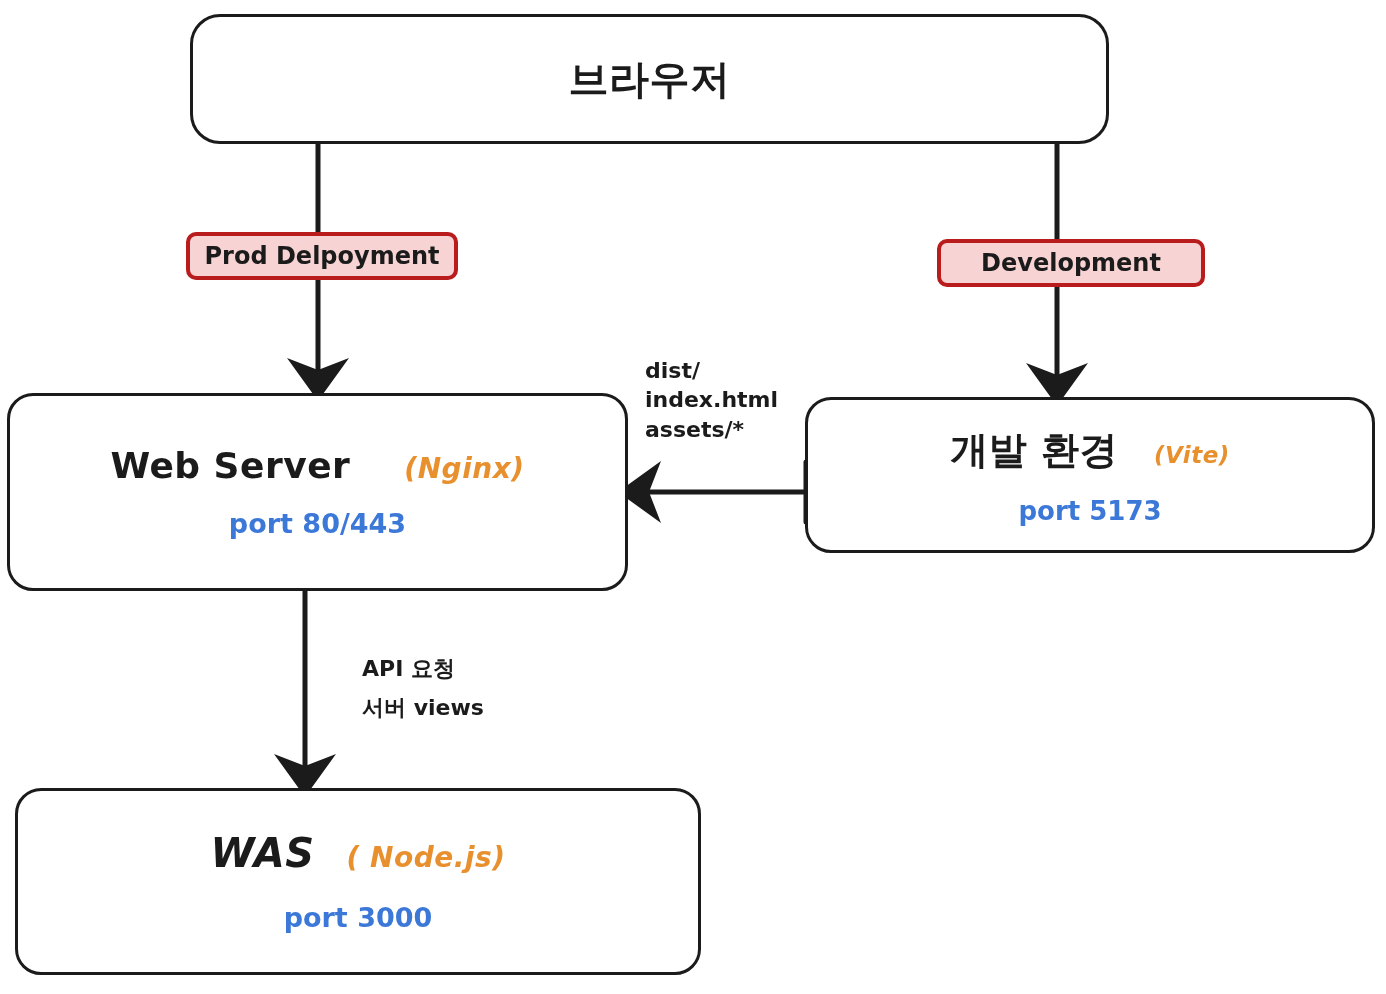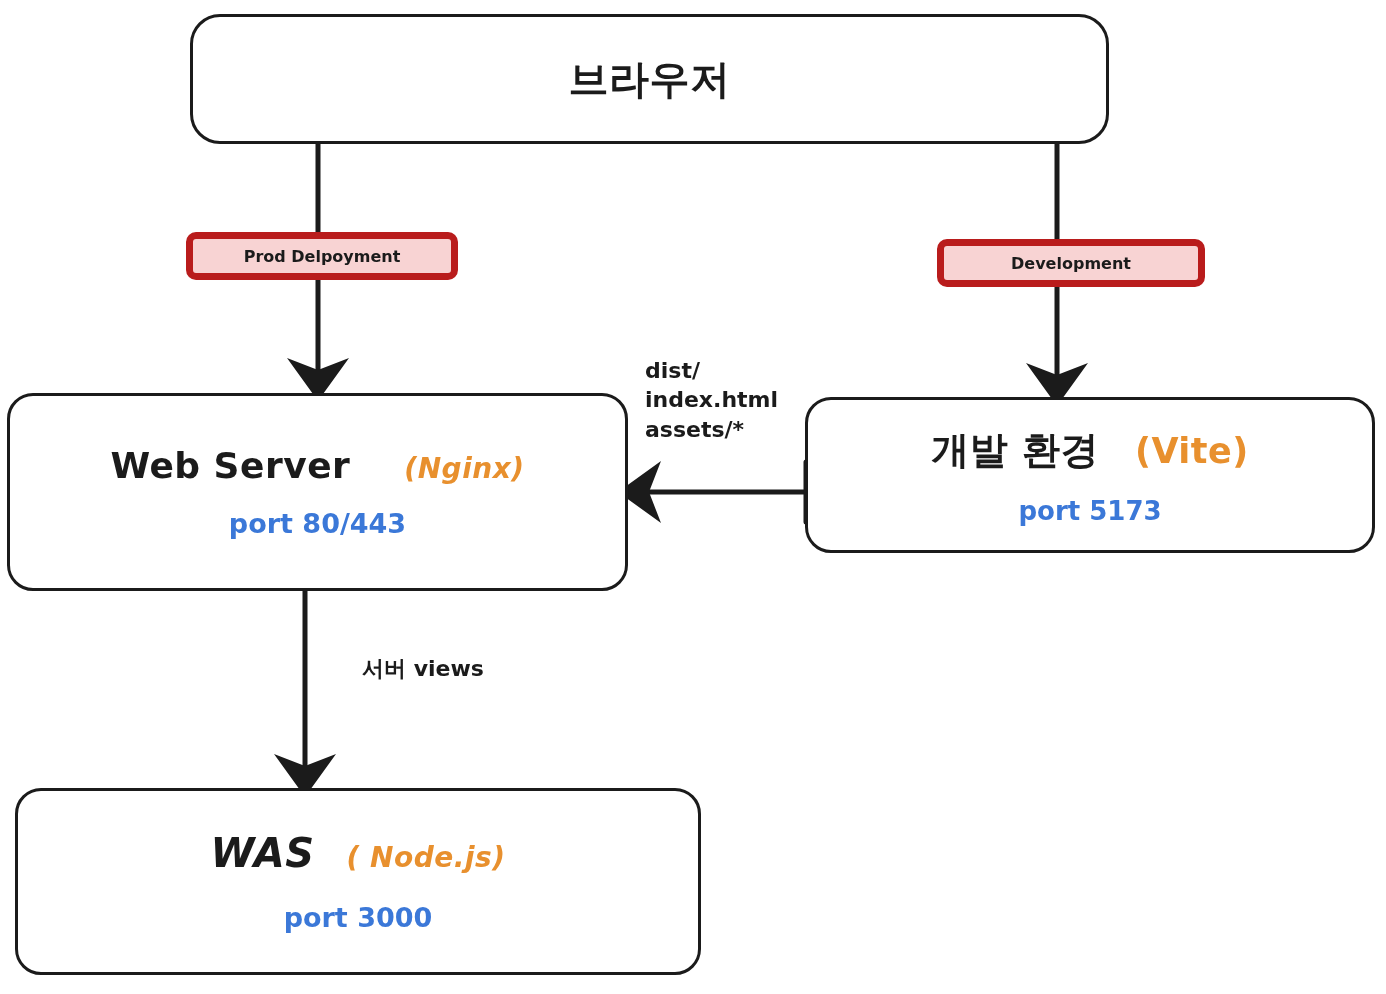--- a/index.html
+++ b/index.html
@@ -84,41 +84,41 @@
   }
   #node-webserver .node-title { font-size: 36px; gap: 40px; }
   #node-webserver .node-tech  { font-size: 28px; margin-left: 14px; font-style: italic; }
   #node-webserver .node-port  { font-size: 27px; margin-top: 22px; }
 
   #node-dev {
     left: 805px; top: 397px;
     width: 570px; height: 156px;
   }
   #node-dev .node-title { font-size: 38px; }
-  #node-dev .node-tech  { font-size: 35px; margin-left: 36px; }
+  #node-dev .node-tech  { font-size: 23px; margin-left: 36px; font-style: italic; }
   #node-dev .node-port  { font-size: 26px; margin-top: 20px; }
 
   #node-was {
     left: 15px; top: 788px;
     width: 686px; height: 187px;
   }
   #node-was .node-title { font-size: 40px; font-style: italic; }
   #node-was .node-tech  { font-size: 28px; margin-left: 32px; font-style: italic; }
   #node-was .node-port  { font-size: 27px; margin-top: 26px; }
 
   
   .edge-badge {
     position: absolute;
     box-sizing: border-box;
     background: #f8d3d3;
-    border: 7px solid #b91c1c;
+    border: 4px solid #b91c1c;
     border-radius: 10px;
     color: #1b1b1b;
     font-family: "DejaVu Sans", sans-serif;
-    font-size: 16px;
+    font-size: 24px;
     font-weight: 600;
     display: flex;
     align-items: center;
     justify-content: center;
     white-space: nowrap;
   }
   #badge-prod {
     left: 186px; top: 232px;
     width: 272px; height: 48px;
   }
@@ -204,16 +204,17 @@
 
   <div class="edge-badge" id="badge-dev">Development</div>
 
   <div class="edge-label" id="label-dist">
     <div>dist/</div>
     <div>index.html</div>
     <div>assets/*</div>
   </div>
 
   <div class="edge-label" id="label-api">
+    <div>API 요청</div>
     <div>서버 views</div>
   </div>
 
 </div>
 
 </body></html>

